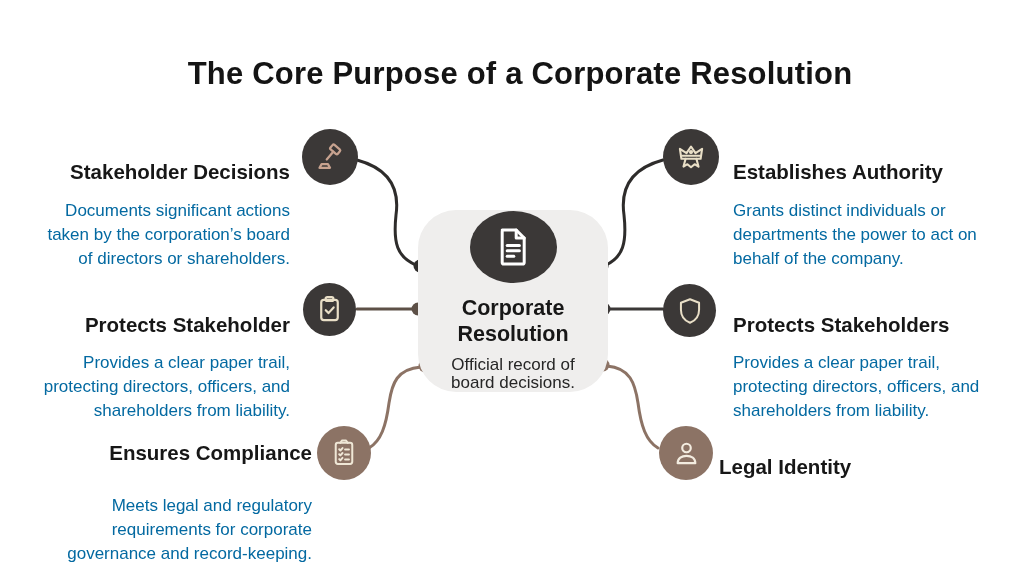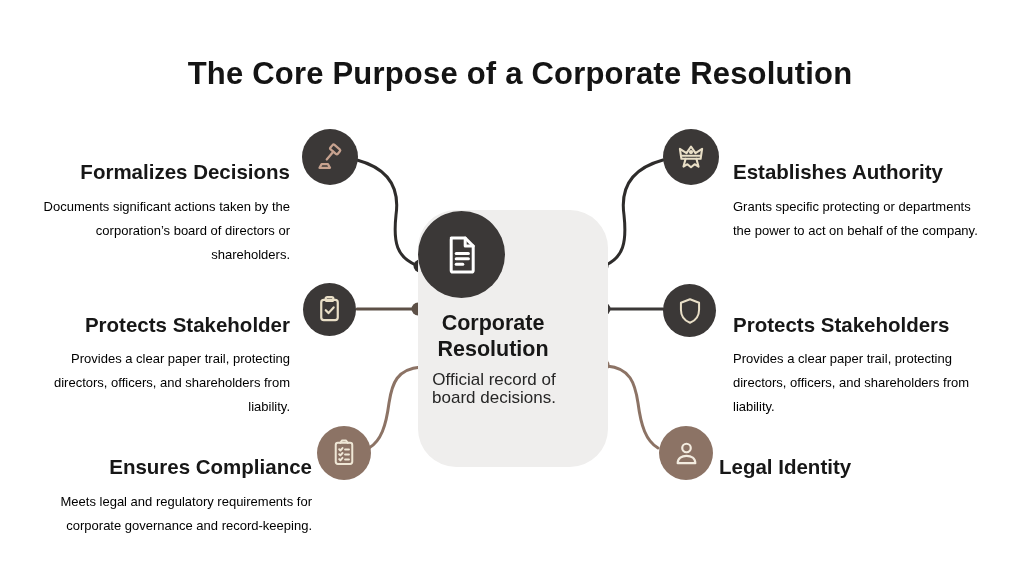--- a/index.html
+++ b/index.html
@@ -8,29 +8,29 @@
     font-family:"Liberation Sans",sans-serif;
   }
   .title{
     position:absolute;top:48px;left:0;width:1024px;margin:8px;
     text-align:center;font-size:31px;font-weight:700;color:#141414;letter-spacing:.2px;
   }
   .node-heading{
     position:absolute;font-size:20.5px;font-weight:700;color:#171717;line-height:24px;
   }
   .node-body{
-    position:absolute;font-size:13px;font-weight:400;color:#000000;line-height:24px;
+    position:absolute;font-size:17px;font-weight:400;color:#0369a1;line-height:24px;
   }
   .ta-r{text-align:right;}
   
   #h0{top:143px;left:32px;width:258px;}
   #b0{top:182px;left:32px;width:258px;}
   #h1{top:296px;left:32px;width:258px;}
   #b1{top:334px;left:32px;width:258px;}
-  #h2{top:438px;left:54px;width:258px;}
+  #h2{top:424px;left:54px;width:258px;}
   #b2{top:477px;left:54px;width:258px;}
   
   #h3{top:143px;left:733px;width:266px;}
   #b3{top:182px;left:733px;width:258px;}
   #h4{top:296px;left:733px;width:266px;}
   #b4{top:334px;left:733px;width:260px;}
   #h5{top:438px;left:719px;width:266px;}
   #b5{top:477px;left:719px;width:268px;}
 
   .icon-circle{
@@ -40,23 +40,23 @@
   .bg-brown{background:#8c7365;}
   #ic-gavel{left:302px;top:129px;width:56px;height:56px;}
   #ic-clipcheck{left:303px;top:283px;width:53px;height:53px;}
   #ic-cliplist{left:317px;top:426px;width:54px;height:54px;}
   #ic-crown{left:663px;top:129px;width:56px;height:56px;}
   #ic-shield{left:663px;top:284px;width:53px;height:53px;}
   #ic-person{left:659px;top:426px;width:54px;height:54px;}
   .icon-circle svg{display:block;}
 
   .center-card{
-    position:absolute;left:418px;top:210px;width:190px;height:257px;
+    position:absolute;left:418px;top:210px;width:190px;height:182px;
     background:#efeeed;border-radius:38px;
-    display:flex;flex-direction:column;
+    display:flex;flex-direction:column;align-items:center;
   }
   .center-icon-circle{
     width:87px;height:87px;border-radius:50%;background:#3b3837;margin-top:1px;
     display:flex;align-items:center;justify-content:center;
   }
   .center-title{
     margin-top:12px;width:150px;text-align:center;
     font-size:21.5px;font-weight:700;color:#171717;line-height:26px;
   }
   .center-sub{
@@ -94,31 +94,31 @@
         <path d="M13.6 3.5 v4 h4"></path>
         <line x1="9.1" y1="11.2" x2="15.2" y2="11.2"></line>
         <line x1="9.1" y1="13.9" x2="15.2" y2="13.9"></line>
         <line x1="9.1" y1="16.6" x2="12.4" y2="16.6"></line>
       </svg>
     </div>
     <div class="center-title">Corporate Resolution</div>
     <div class="center-sub">Official record of board decisions.</div>
   </div>
 
-  <h2 class="node-heading ta-r" id="h0">Formalizes Decisions</h2>
+  <h2 class="node-heading ta-r" id="h0">Stakeholder Decisions</h2>
   <p class="node-body ta-r" id="b0">Documents significant actions taken by the corporation’s board of directors or shareholders.</p>
 
   <h2 class="node-heading ta-r" id="h1">Protects Stakeholder</h2>
   <p class="node-body ta-r" id="b1">Provides a clear paper trail, protecting directors, officers, and shareholders from liability.</p>
 
   <h2 class="node-heading ta-r" id="h2">Ensures Compliance</h2>
   <p class="node-body ta-r" id="b2">Meets legal and regulatory requirements for corporate governance and record-keeping.</p>
 
   <h2 class="node-heading" id="h3">Establishes Authority</h2>
-  <p class="node-body" id="b3">Grants specific protecting or departments the power to act on behalf of the company.</p>
+  <p class="node-body" id="b3">Grants distinct individuals or departments the power to act on behalf of the company.</p>
 
   <h2 class="node-heading" id="h4">Protects Stakeholders</h2>
   <p class="node-body" id="b4">Provides a clear paper trail, protecting directors, officers, and shareholders from liability.</p>
 
   <h2 class="node-heading" id="h5">Legal Identity</h2>
 
   <div class="icon-circle bg-dark" id="ic-gavel">
     <svg width="34" height="34" viewBox="0 0 24 24" fill="none" stroke="#c7a28f" stroke-width="1.6" stroke-linecap="round" stroke-linejoin="round">
       <g transform="rotate(40 12 11)">
         <rect x="8.6" y="3.2" width="6.8" height="4.2" rx="1"></rect>

